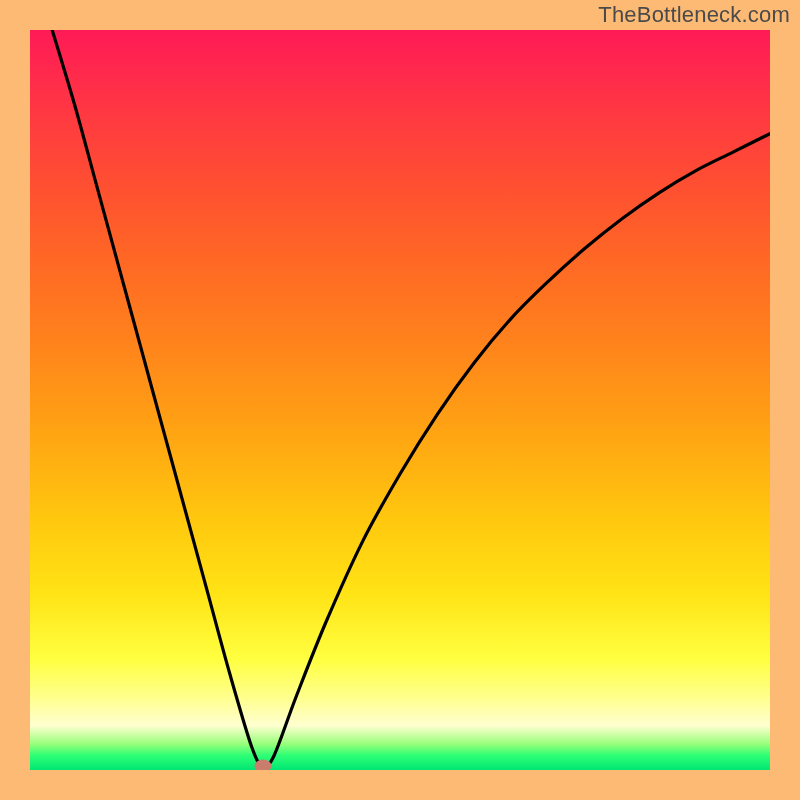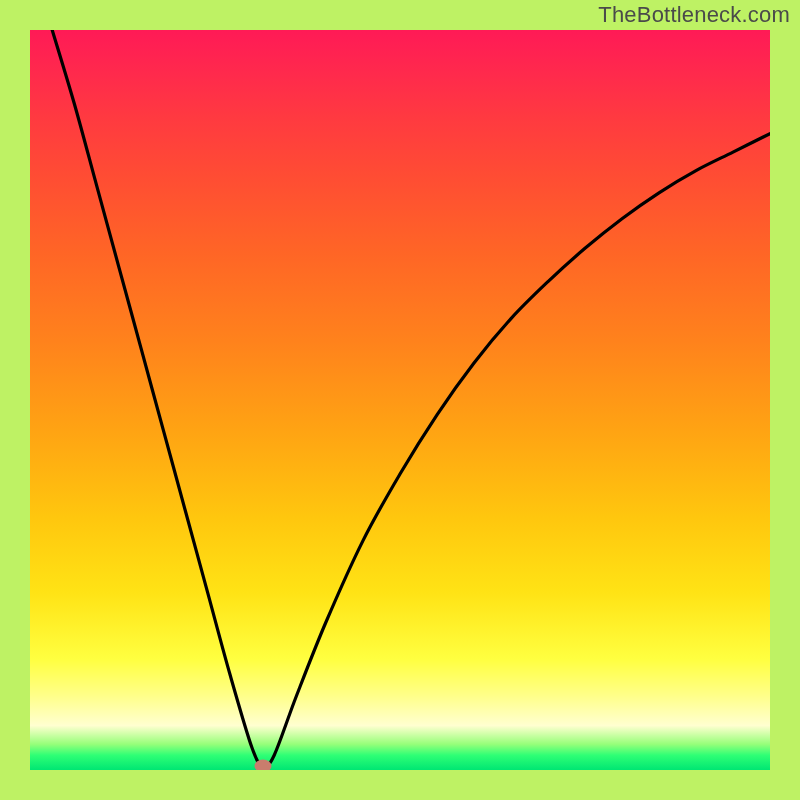--- a/index.html
+++ b/index.html
@@ -8,21 +8,21 @@
     width: 800px;
     height: 800px;
     background: #000;
     overflow: hidden;
     font-family: Arial, Helvetica, sans-serif;
   }
   .frame {
     position: relative;
     width: 800px;
     height: 800px;
-    background: #bef264;
+    background: #fdba74;
   }
   .watermark {
     position: absolute;
     top: 2px;
     right: 10px;
     color: #4a4a4a;
     font-size: 22px;
     font-weight: 500;
     letter-spacing: 0.2px;
     user-select: none;

